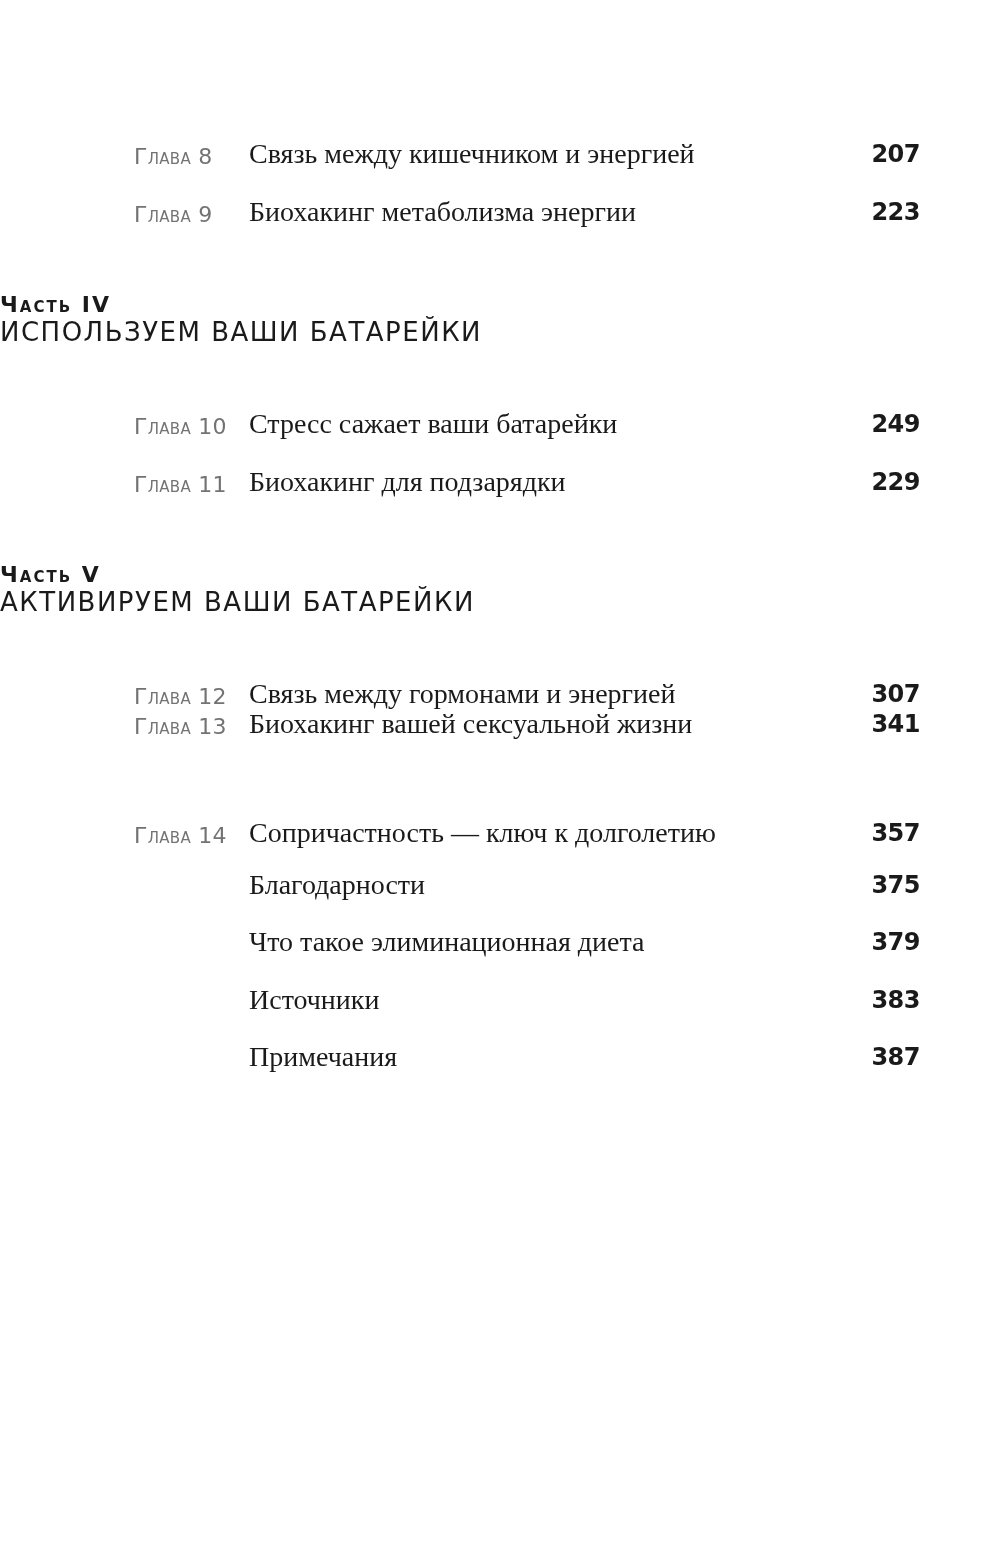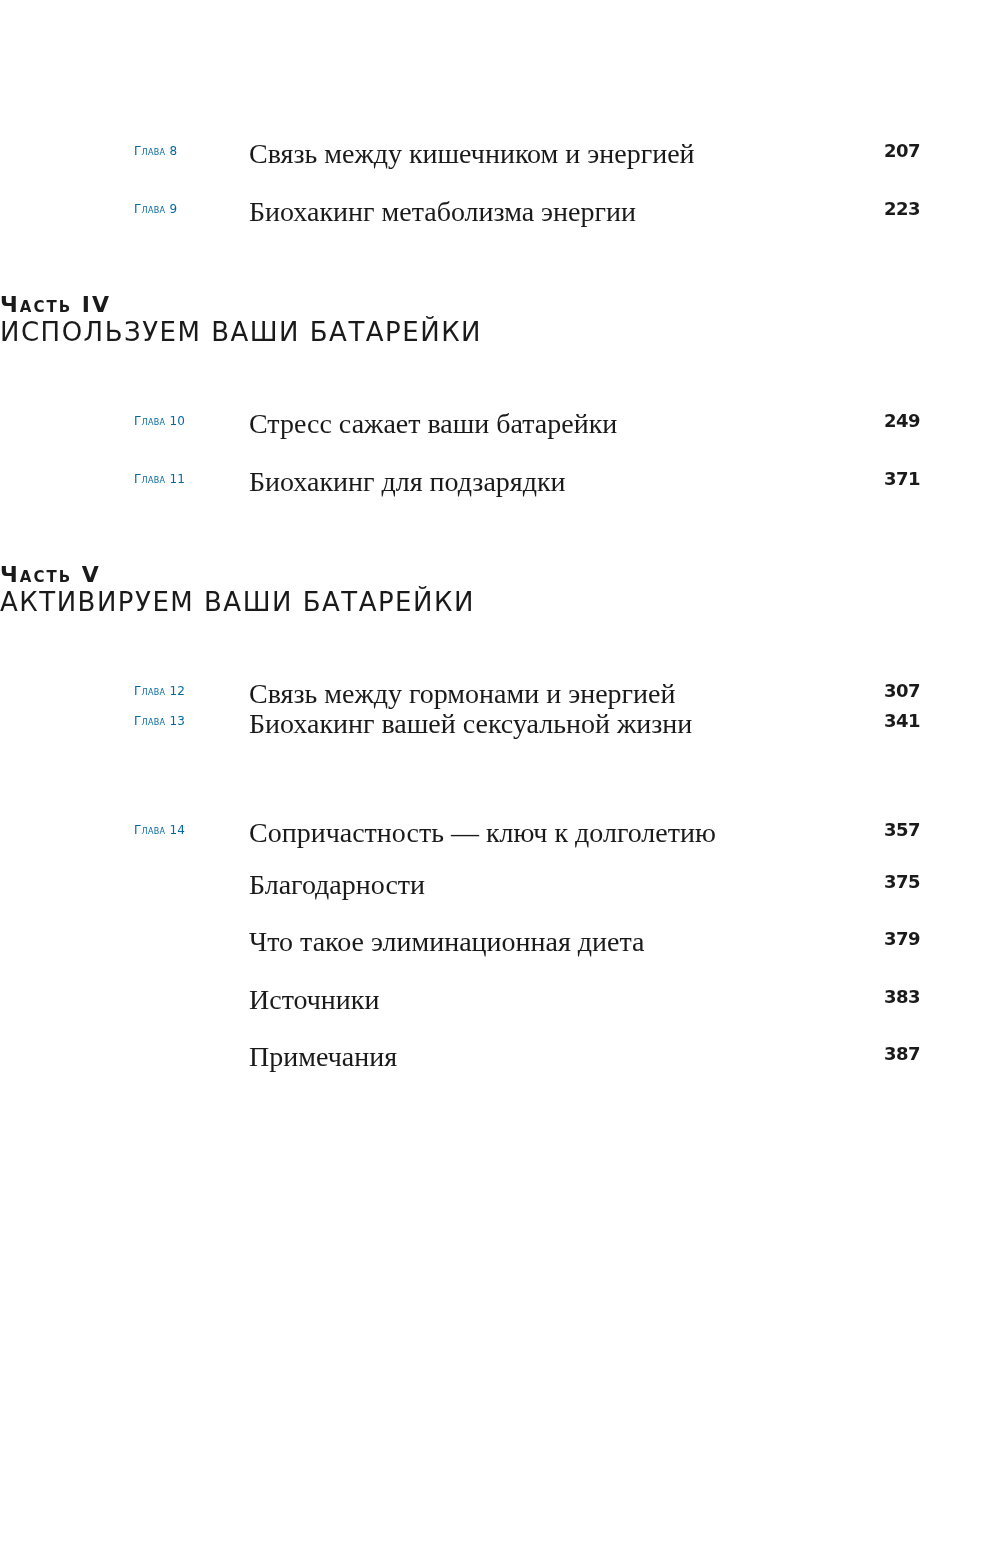--- a/index.html
+++ b/index.html
@@ -1,20 +1,20 @@
 <!DOCTYPE html>
 <html><head>
   <meta charset="utf-8">
   <style>
     html, body { margin: 0; padding: 0; background: #ffffff; }
     body { width: 1000px; height: 1545px; position: relative; overflow: hidden; color: #1a1a1a; }
     .row { position: absolute; left: 0; width: 1000px; height: 40px; }
-    .label { position: absolute; left: 134px; top: 6px; font-family: "DejaVu Sans", sans-serif; font-size: 12px; font-variant: small-caps; letter-spacing: 0.3px; color: #0369a1; }
+    .label { position: absolute; left: 134px; top: 6px; font-family: "DejaVu Sans", sans-serif; font-size: 22px; font-variant: small-caps; letter-spacing: 0.3px; color: #737373; }
     .title { position: absolute; left: 249px; top: 0; font-family: "Liberation Serif", serif; font-size: 28px; color: #1a1a1a; white-space: nowrap; text-align: center; }
-    .page { position: absolute; right: 80px; top: 2px; font-family: "DejaVu Sans", sans-serif; font-weight: bold; font-size: 18px; color: #1a1a1a; letter-spacing: -0.5px; }
+    .page { position: absolute; right: 80px; top: 2px; font-family: "DejaVu Sans", sans-serif; font-weight: bold; font-size: 24px; color: #1a1a1a; letter-spacing: -0.5px; }
     .part { position: absolute; left: 0; width: 1000px; }
     .part-num { font-family: "DejaVu Sans", sans-serif; font-weight: bold; font-size: 22px; letter-spacing: 2px; font-variant: small-caps; }
     .part-title { font-family: "DejaVu Sans", sans-serif; font-size: 26px; letter-spacing: 1.5px; margin-top: 0; }
   </style>
 </head>
 <body>
 
 <div>
 
   <div class="row" style="top:138px">
@@ -34,21 +34,21 @@
   </div>
 
   <div class="row" style="top:408px">
     <span class="label">Глава 10</span>
     <span class="title">Стресс сажает ваши батарейки</span>
     <span class="page">249</span>
   </div>
   <div class="row" style="top:466px">
     <span class="label">Глава 11</span>
     <span class="title">Биохакинг для подзарядки</span>
-    <span class="page">371</span>
+    <span class="page">229</span>
   </div>
 
   <div class="part" style="top:562px">
     <div class="part-num">Часть V</div>
     <div class="part-title">АКТИВИРУЕМ ВАШИ БАТАРЕЙКИ</div>
   </div>
 
   <div class="row" style="top:678px">
     <span class="label">Глава 12</span>
     <span class="title">Связь между гормонами и энергией</span>

